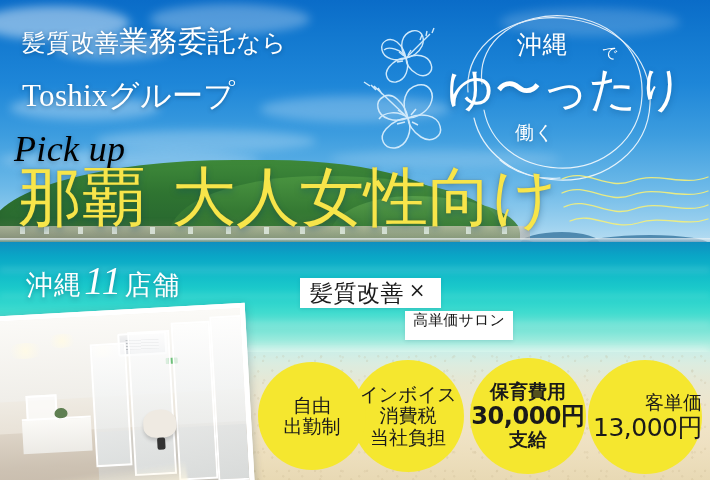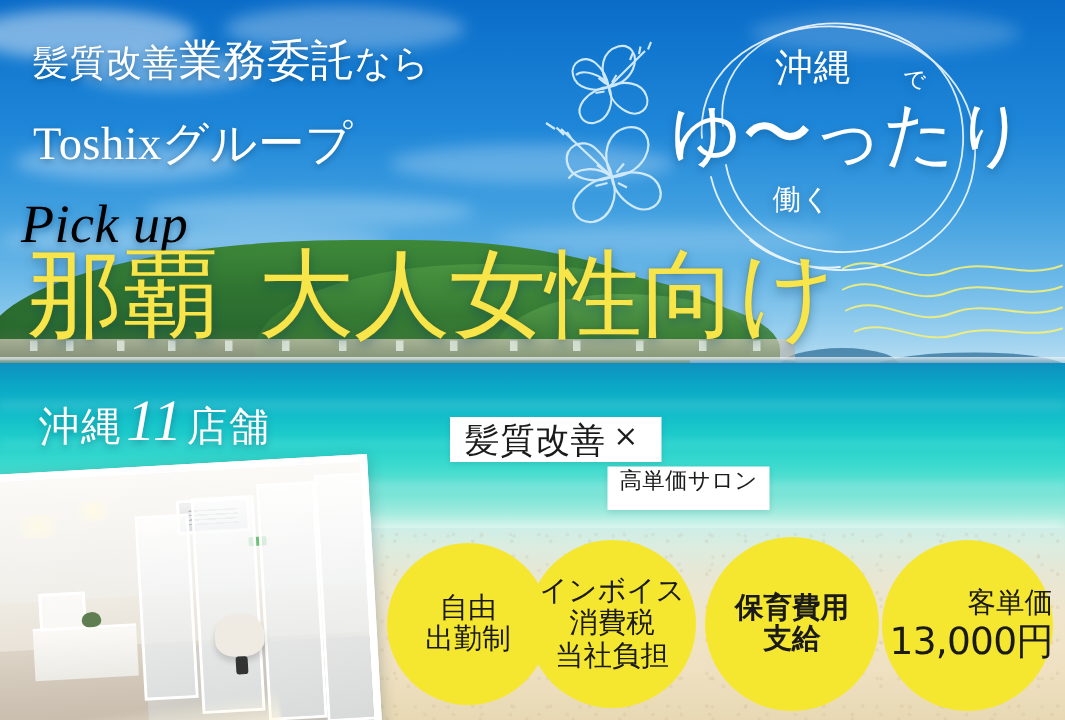--- a/index.html
+++ b/index.html
@@ -485,20 +485,21 @@
       <span class="l">当社負担</span>
     </div>
 
     <div class="circle c-1">
       <span class="l">自由</span>
       <span class="l">出勤制</span>
     </div>
 
     <div class="circle c-3">
       <span class="l">保育費用</span>
+      <span class="l amount">30,000円</span>
       <span class="l">支給</span>
     </div>
 
     <div class="circle c-4">
       <span class="l">客単価</span>
       <span class="l amount">13,000円</span>
     </div>
 
   </div>
 

